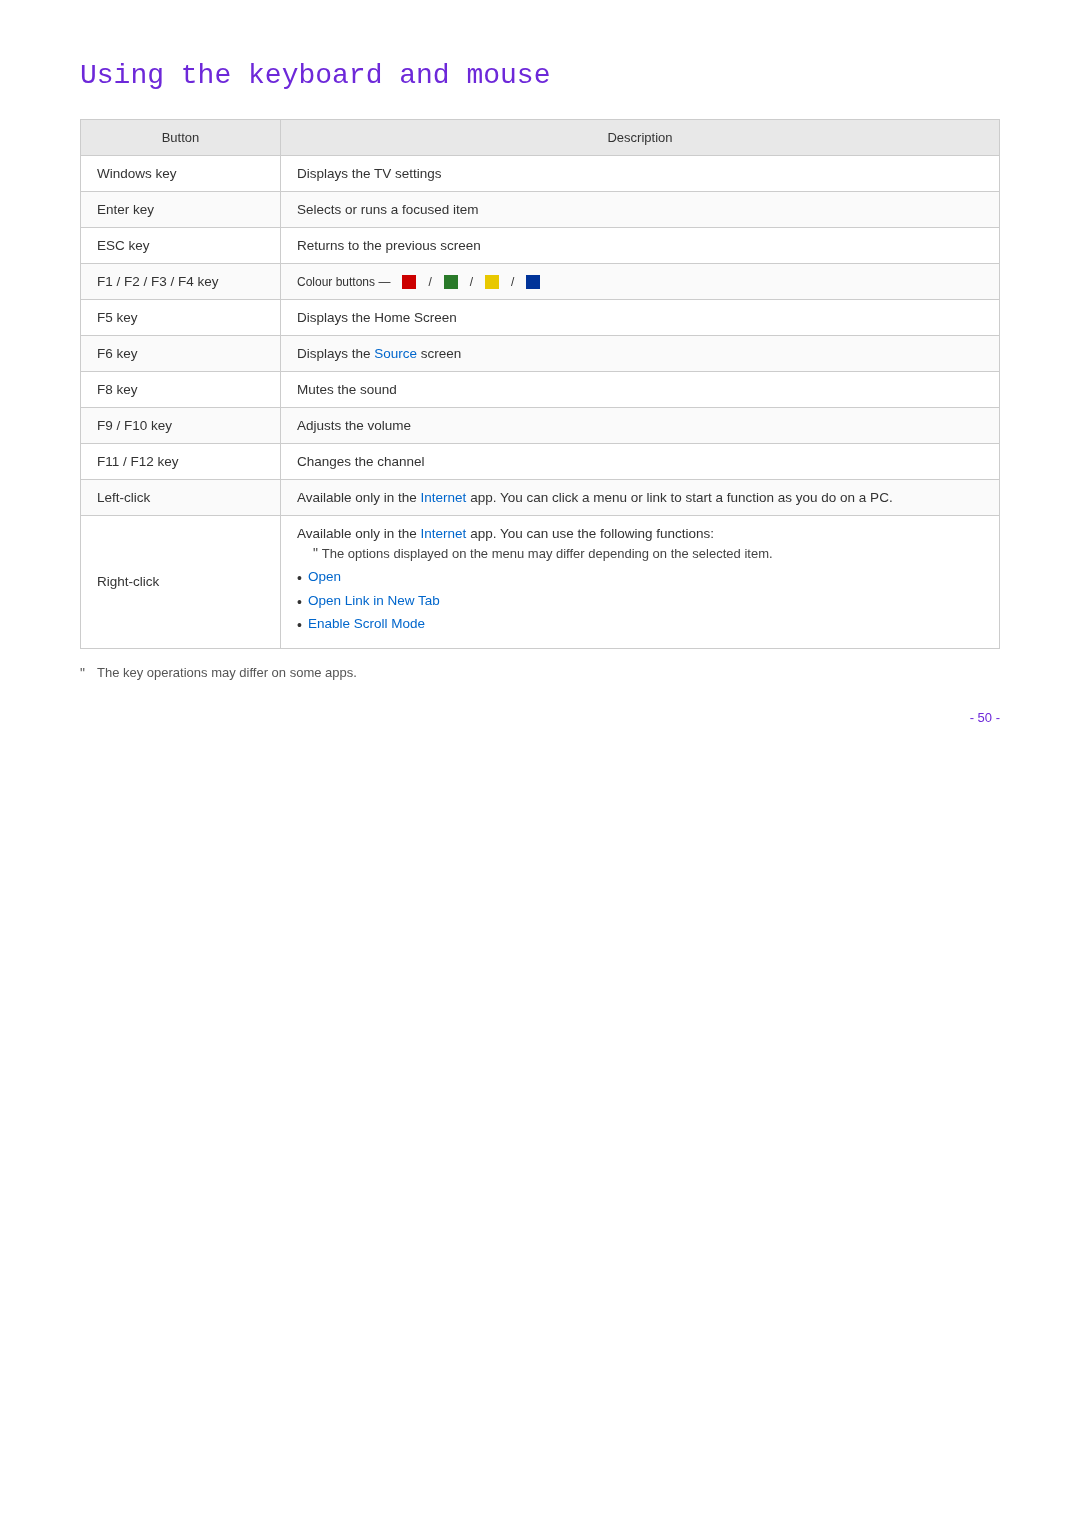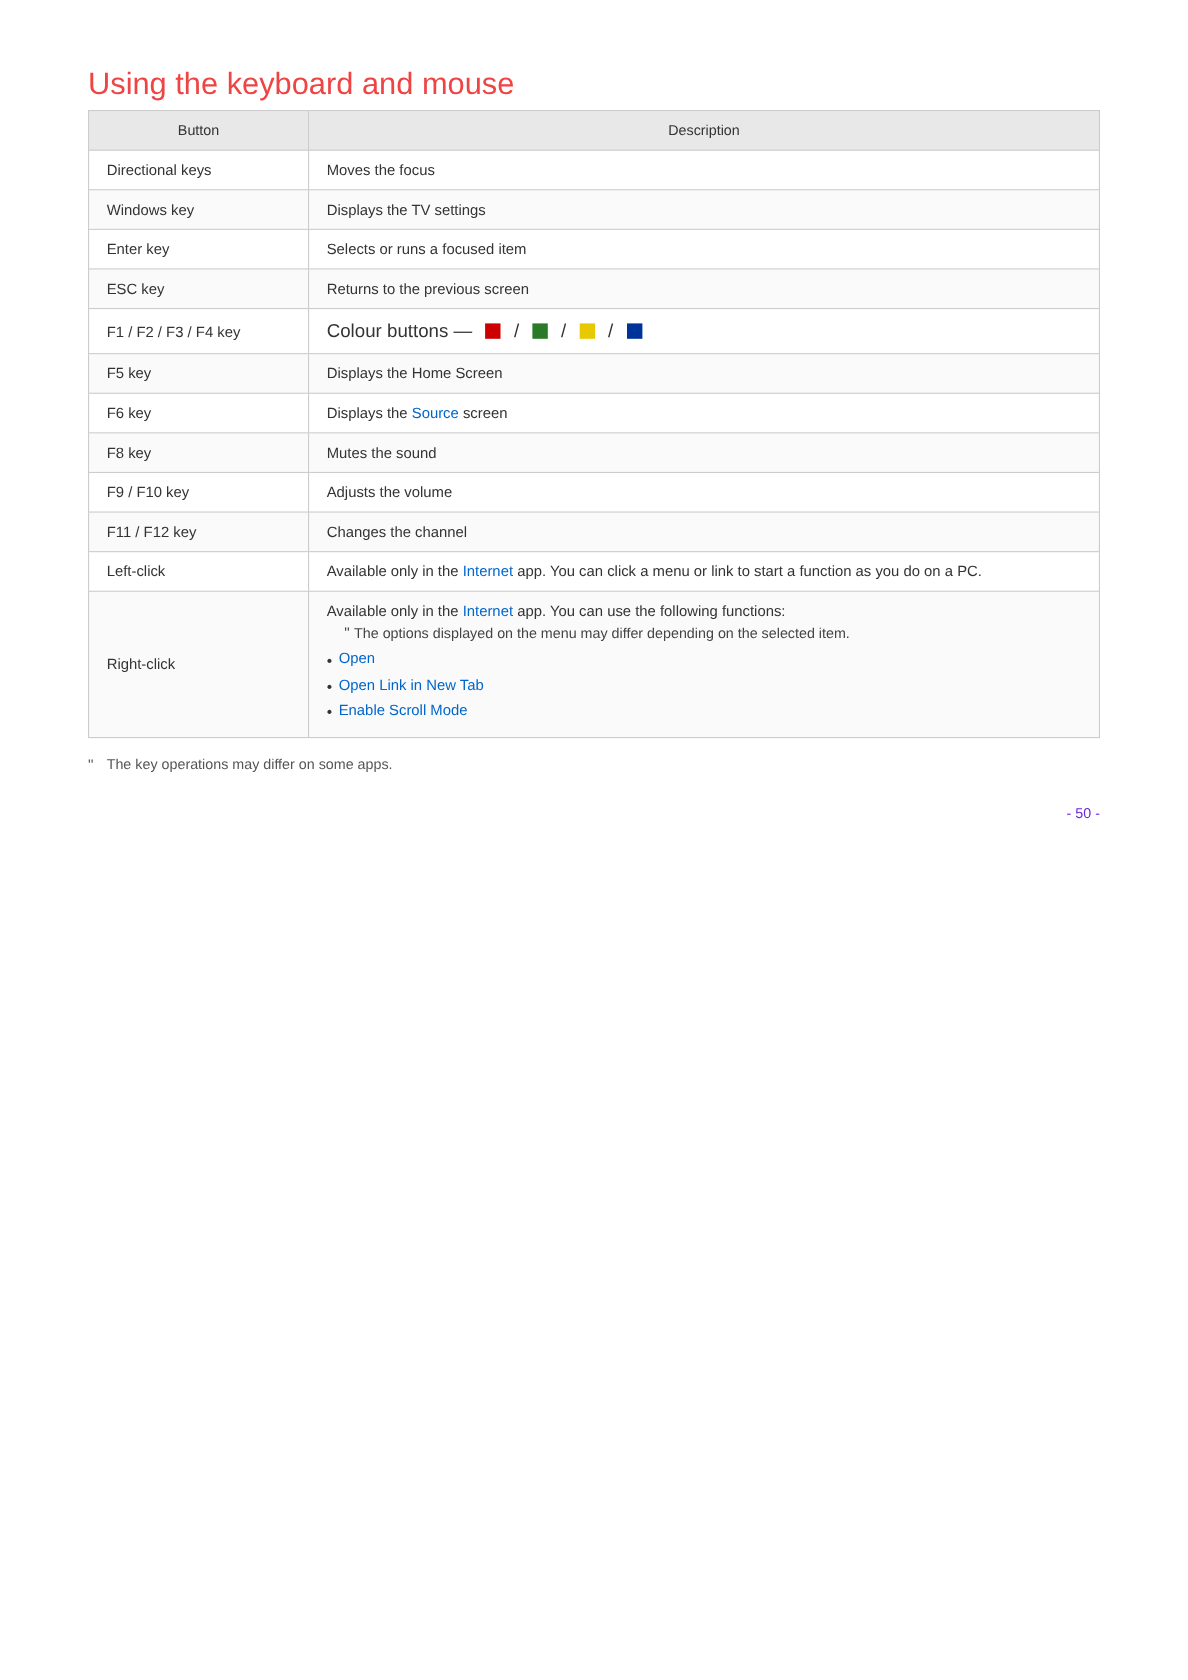--- a/index.html
+++ b/index.html
@@ -14,23 +14,23 @@
       color: #333;
       background: #fff;
       width: 1080px;
       min-height: 1527px;
       padding: 60px 80px;
     }
 
     h1 {
       font-size: 28px;
       font-weight: normal;
-      font-family: Liberation Sans, sans-serif;
-      margin-bottom: 8px;
-      color: #ef4444;
+      font-family: Liberation Mono, monospace;
+      margin-bottom: 28px;
+      color: #6d28d9;
     }
 
     table {
       width: 100%;
       border-collapse: collapse;
       margin-bottom: 16px;
     }
 
     thead tr {
       background-color: #e8e8e8;
@@ -65,21 +65,21 @@
 
     tbody td:first-child {
       width: 200px;
       vertical-align: middle;
     }
 
     .color-buttons {
       display: inline-flex;
       align-items: center;
       gap: 10px;
-      font-size: 17px;
+      font-size: 12px;
     }
 
     .color-square {
       display: inline-block;
       width: 14px;
       height: 14px;
       margin: 0 2px;
     }
 
     .link-blue {
@@ -151,24 +151,20 @@
 <h1>Using the keyboard and mouse</h1>
 
 <table>
   <thead>
     <tr>
       <th>Button</th>
       <th>Description</th>
     </tr>
   </thead>
   <tbody id="table-body">
-  <tr>
-        <td>Directional keys</td>
-        <td>Moves the focus</td>
-      </tr>
       <tr>
         <td>Windows key</td>
         <td>Displays the TV settings</td>
       </tr>
       <tr>
         <td>Enter key</td>
         <td>Selects or runs a focused item</td>
       </tr>
       <tr>
         <td>ESC key</td>

